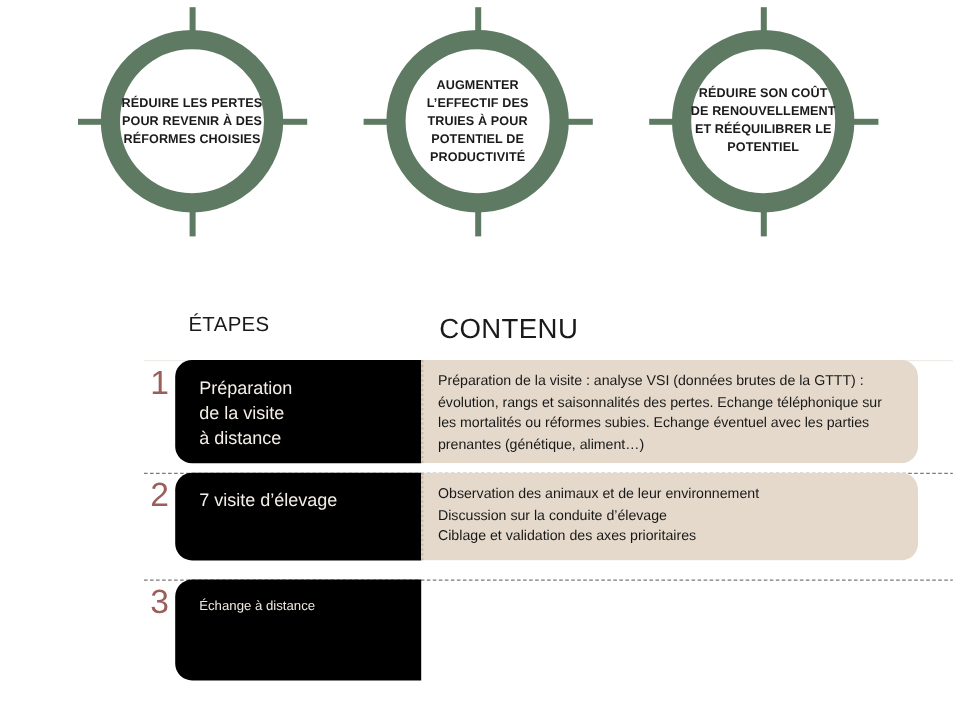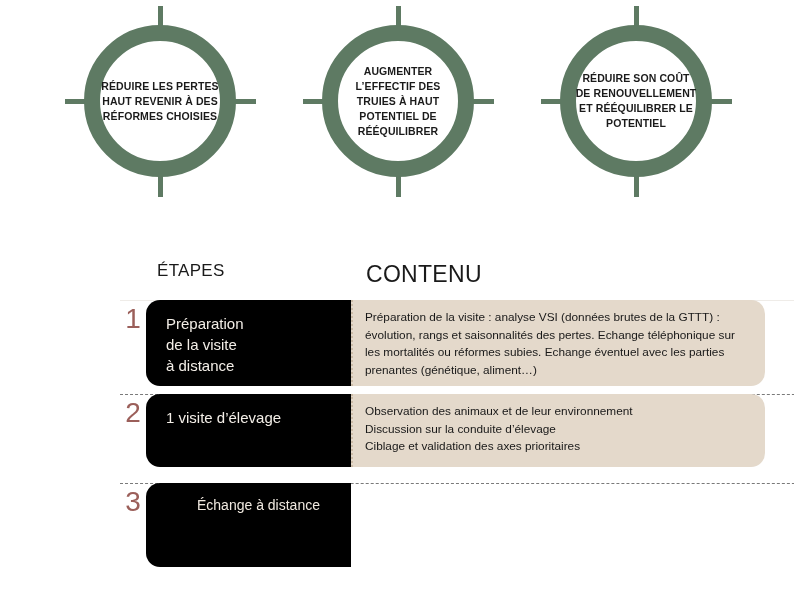--- a/index.html
+++ b/index.html
@@ -141,25 +141,24 @@
     bottom: 0;
     background: #000000;
     border-radius: 14px 0 0 14px;
     color: #f3eee7;
     font-size: 15px;
     line-height: 21px;
     padding: 13px 0 0 20px;
     box-sizing: border-box;
   }
   .step-sub {
-    font-size: 14px;
+    font-size: 11px;
     line-height: 16px;
     color: #f0e9e0;
     margin-top: 1px;
-    text-align: center;
   }
   .content-box {
     position: absolute;
     left: 303px;
     right: 77px;
     top: 0;
     bottom: 0;
     background: #e4d9cb;
     border-radius: 0 14px 14px 0;
     color: #181818;
@@ -174,30 +173,30 @@
 <body>
 
 <div id="targets">
 
   <div class="target t0">
     <span class="tick top"></span>
     <span class="tick bottom"></span>
     <span class="tick left"></span>
     <span class="tick right"></span>
     <div class="ring"></div>
-    <div class="target-label">RÉDUIRE LES PERTES HAUT REVENIR À DES RÉFORMES CHOISIES</div>
+    <div class="target-label">RÉDUIRE LES PERTES POUR REVENIR À DES RÉFORMES CHOISIES</div>
   </div>
 
   <div class="target t1">
     <span class="tick top"></span>
     <span class="tick bottom"></span>
     <span class="tick left"></span>
     <span class="tick right"></span>
     <div class="ring"></div>
-    <div class="target-label">AUGMENTER L’EFFECTIF DES TRUIES À HAUT POTENTIEL DE RÉÉQUILIBRER</div>
+    <div class="target-label">AUGMENTER L’EFFECTIF DES TRUIES À POUR POTENTIEL DE PRODUCTIVITÉ</div>
   </div>
 
   <div class="target t2">
     <span class="tick top"></span>
     <span class="tick bottom"></span>
     <span class="tick left"></span>
     <span class="tick right"></span>
     <div class="ring"></div>
     <div class="target-label">RÉDUIRE SON COÛT DE RENOUVELLEMENT ET RÉÉQUILIBRER LE POTENTIEL</div>
   </div>
@@ -221,21 +220,21 @@
       </div>
       <div class="content-box">Préparation de la visite : analyse VSI (données brutes de la GTTT) : évolution, rangs et saisonnalités des pertes. Echange téléphonique sur les mortalités ou réformes subies. Echange éventuel avec les parties prenantes (génétique, aliment…)</div>
     </div>
   </div>
 
   <div class="row" style="margin-top:8px;">
     <div class="sep"></div>
     <div class="row-inner" style="height:73px;">
       <div class="row-num">2</div>
       <div class="step-box">
-        <div>1 visite d’élevage</div>
+        <div>7 visite d’élevage</div>
         <div class="step-sub"></div>
       </div>
       <div class="content-box">Observation des animaux et de leur environnement<br>Discussion sur la conduite d’élevage<br>Ciblage et validation des axes prioritaires</div>
     </div>
   </div>
 
   <div class="row" style="margin-top:16px;">
     <div class="sep"></div>
     <div class="row-inner" style="height:84px;">
       <div class="row-num">3</div>

